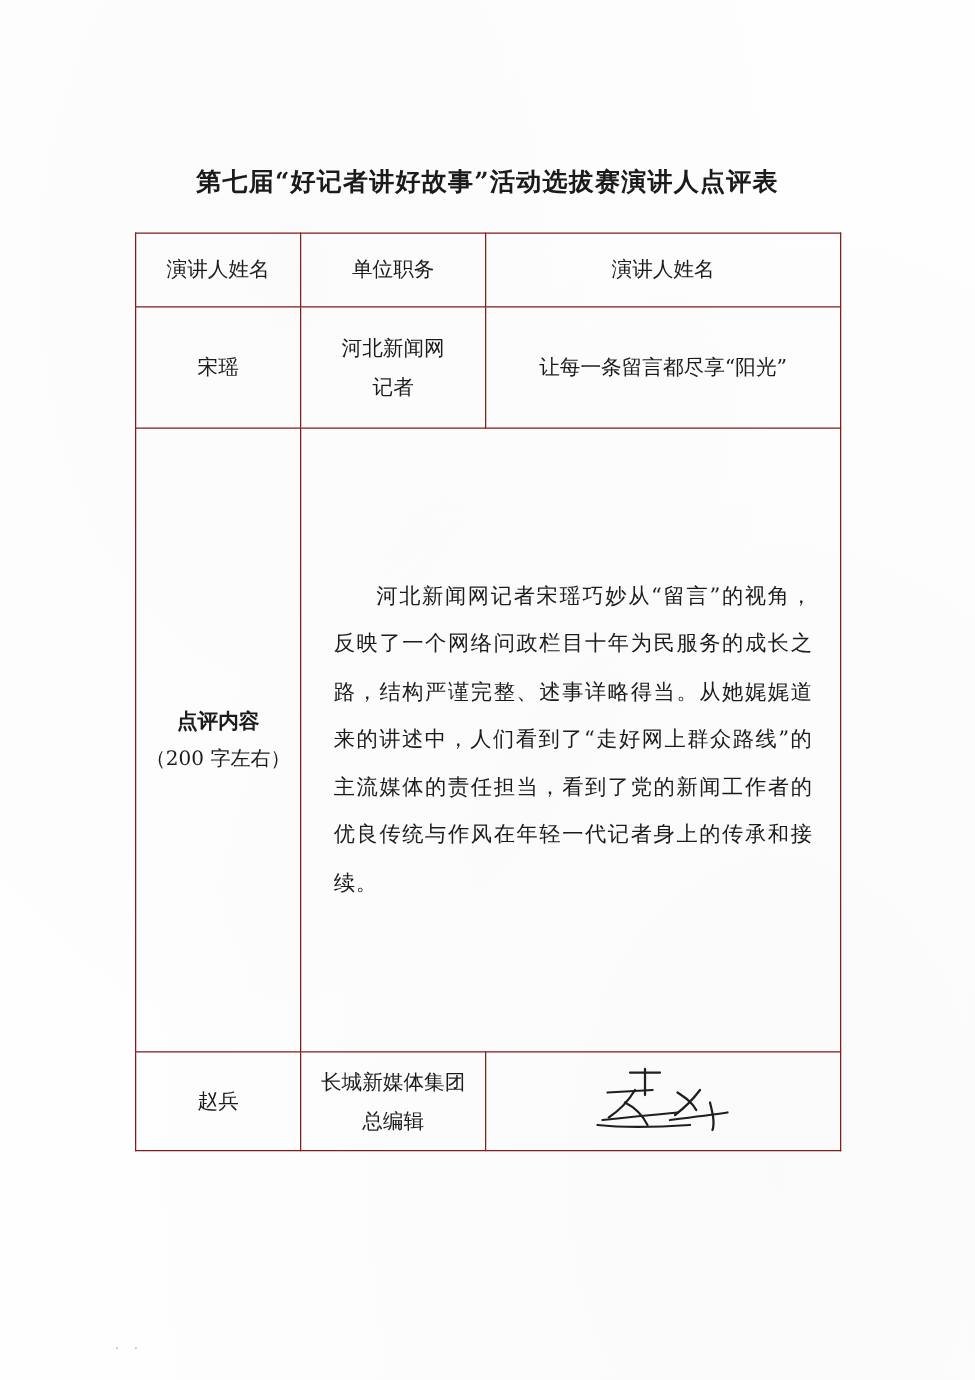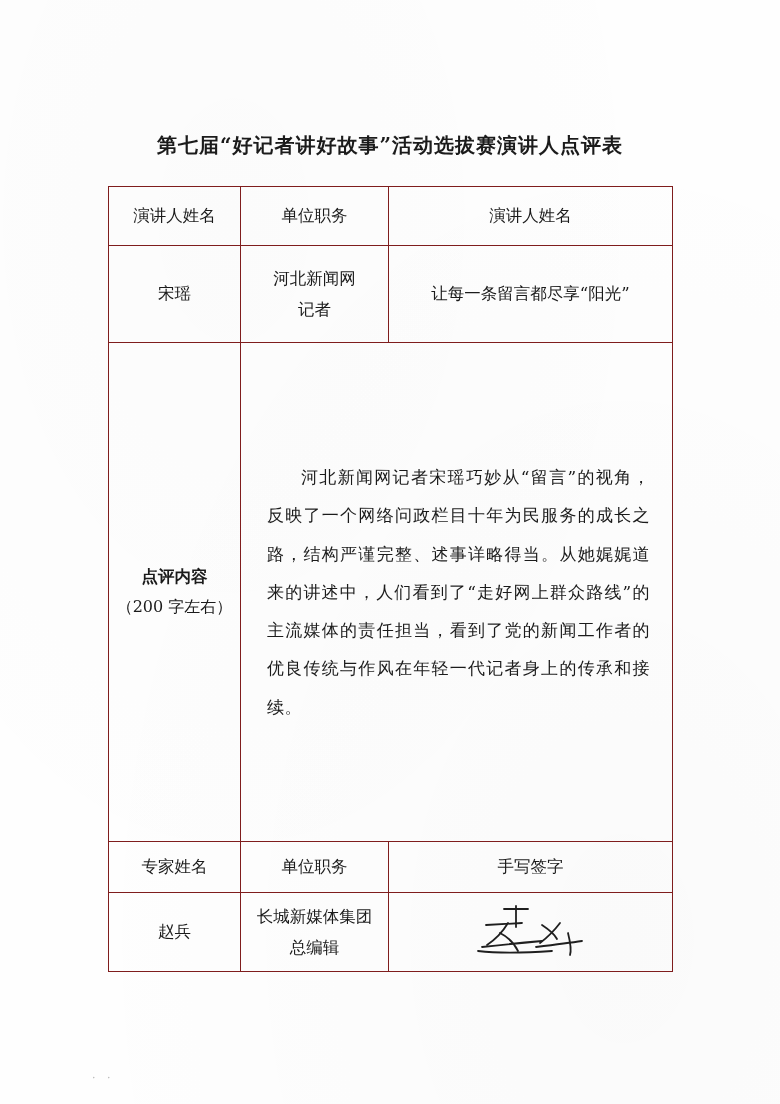--- a/index.html
+++ b/index.html
@@ -157,25 +157,20 @@
       <tr class="r-body">
         <td class="label-cell">
           <span>点评内容</span>
           <span class="sub">（200 字左右）</span>
         </td>
         <td class="comment-cell" colspan="2">
           <div class="comment-text">河北新闻网记者宋瑶巧妙从“留言”的视角，反映了一个网络问政栏目十年为民服务的成长之路，结构严谨完整、述事详略得当。从她娓娓道来的讲述中，人们看到了“走好网上群众路线”的主流媒体的责任担当，看到了党的新闻工作者的优良传统与作风在年轻一代记者身上的传承和接续。</div>
         </td>
       </tr>
 
-      <tr class="r-expert-head">
-        <td>专家姓名</td>
-        <td>单位职务</td>
-        <td>手写签字</td>
-      </tr>
 
       <tr class="r-expert">
         <td>赵兵</td>
         <td>
           <span class="cell-two-line">长城新媒体集团</span>
           <span class="cell-two-line">总编辑</span>
         </td>
         <td class="sig-cell">
           <svg class="signature" viewBox="0 0 150 58">
             <g fill="none" stroke="#1f1f1f" stroke-width="1.8" stroke-linecap="round" stroke-linejoin="round">

